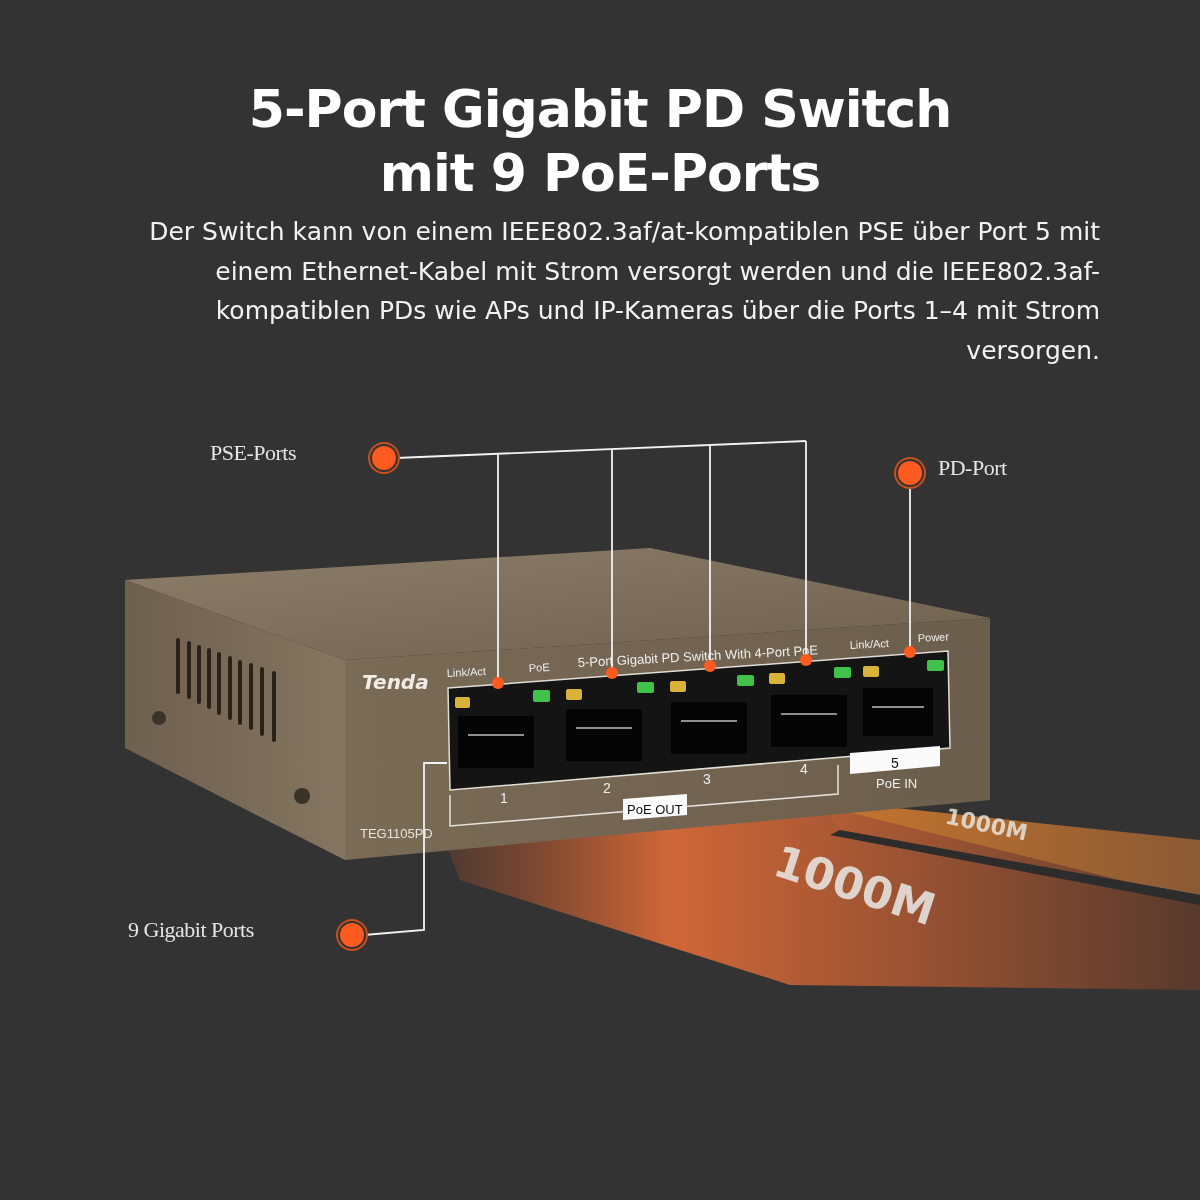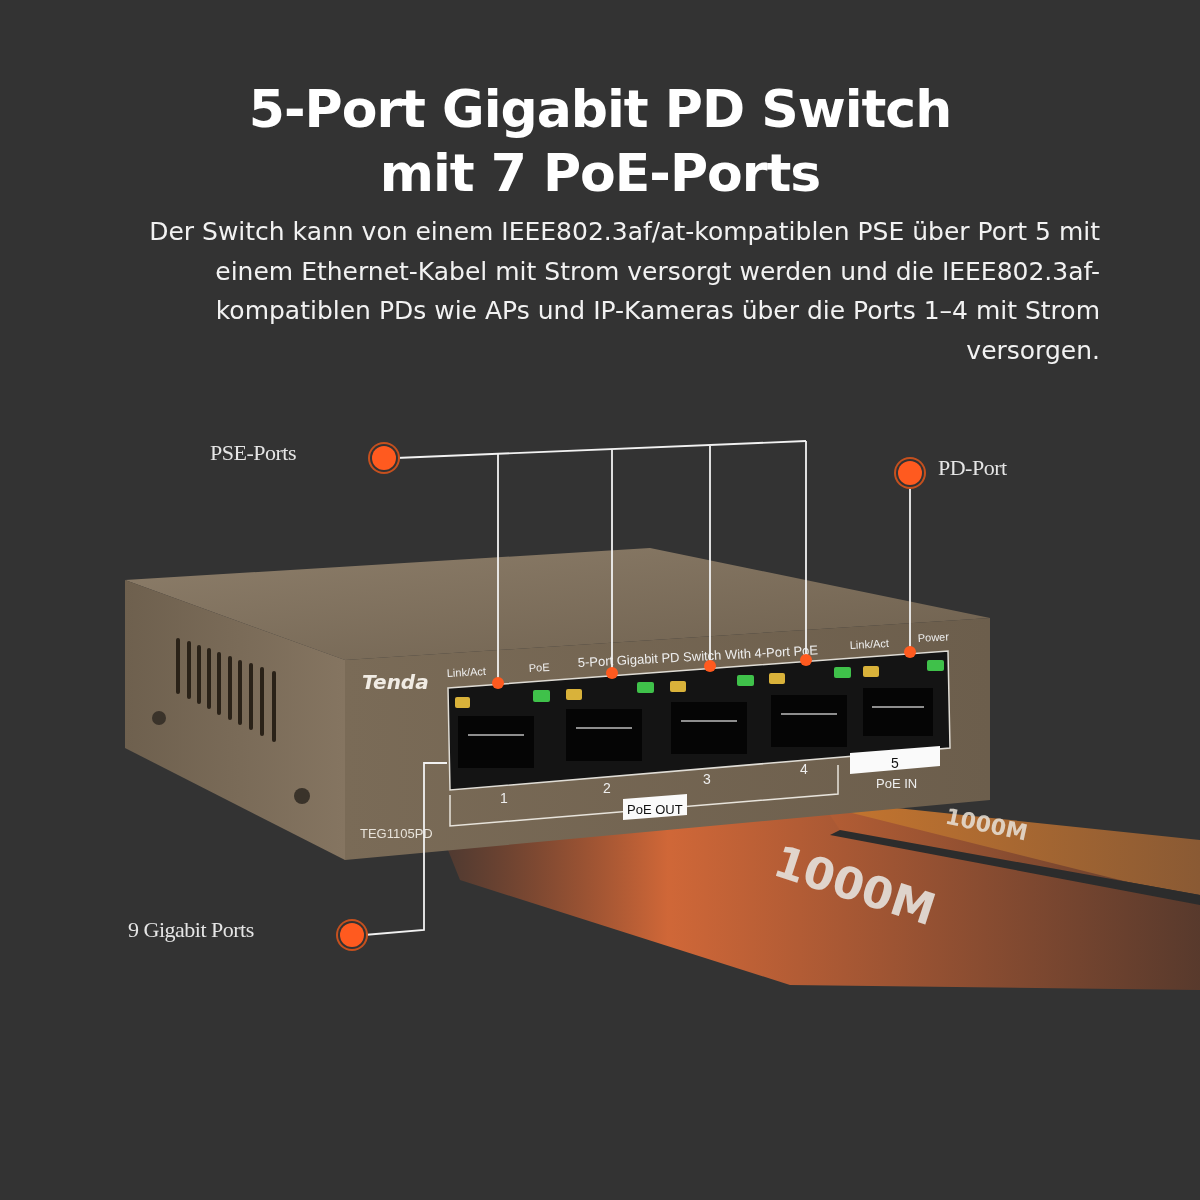--- a/index.html
+++ b/index.html
@@ -9,21 +9,21 @@
   .t2 { top:142px; }
   .desc { position:absolute; left:100px; width:1000px; top:212px; text-align:right; font-family:"DejaVu Sans", sans-serif; font-size:25px; line-height:39.5px; color:#f2f2f2; }
   .callout { position:absolute; font-family:Liberation Serif, serif; font-size:22px; color:#e5e5e5; letter-spacing:-0.5px; }
   .dot { position:absolute; width:24px; height:24px; border-radius:50%; background:#ff5a1f; box-shadow:0 0 0 2px #333, 0 0 0 4px #c5501e; }
   svg { position:absolute; left:0; top:0; }
 </style>
 </head>
 <body>
 
 <div class="title t1">5-Port Gigabit PD Switch</div>
-<div class="title t2">mit 7 PoE-Ports</div>
+<div class="title t2">mit 9 PoE-Ports</div>
 <div class="desc">Der Switch kann von einem IEEE802.3af/at-kompatiblen PSE über Port 5 mit einem Ethernet-Kabel mit Strom versorgt werden und die IEEE802.3af-kompatiblen PDs wie APs und IP-Kameras über die Ports 1–4 mit Strom versorgen.</div>
 
 <svg width="1200" height="1200" viewBox="0 0 1200 1200">
   <defs>
     <linearGradient id="topg" x1="0" y1="0" x2="1" y2="1">
       <stop offset="0" stop-color="#8d7e6a"></stop>
       <stop offset="1" stop-color="#6e604e"></stop>
     </linearGradient>
     <linearGradient id="frontg" x1="0" y1="0" x2="1" y2="0">
       <stop offset="0" stop-color="#7a6b57"></stop>

